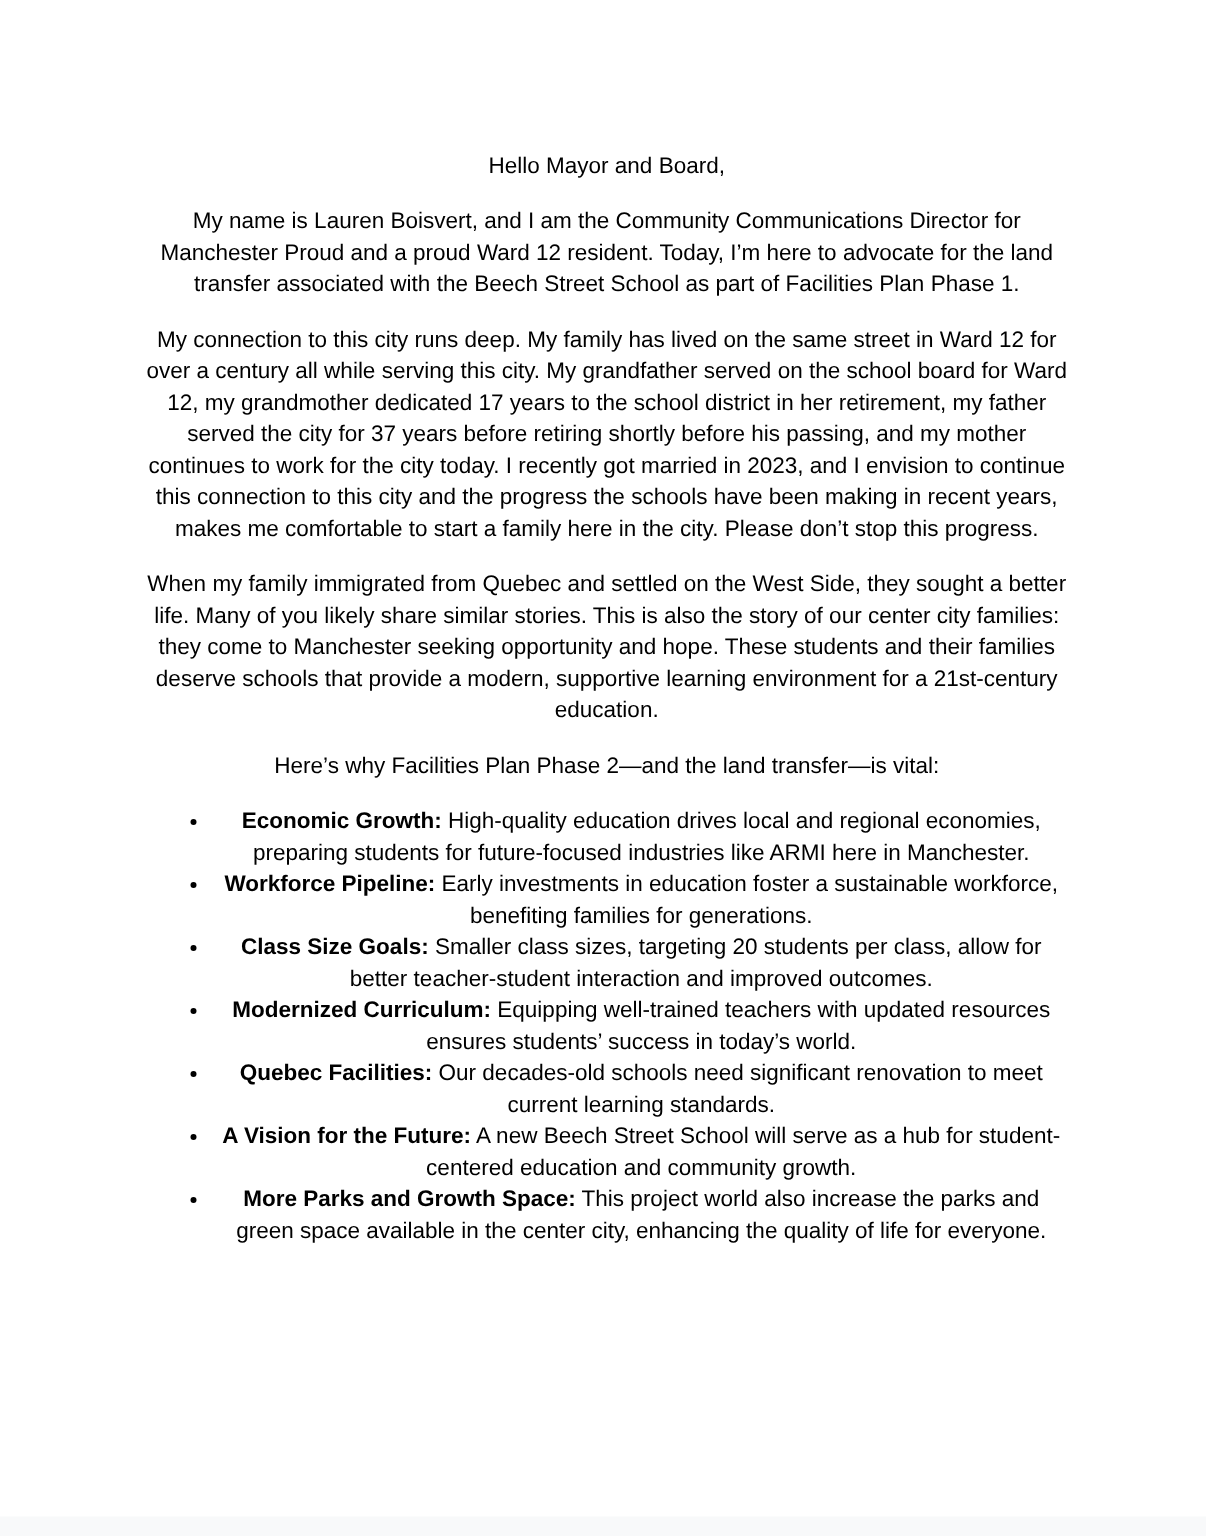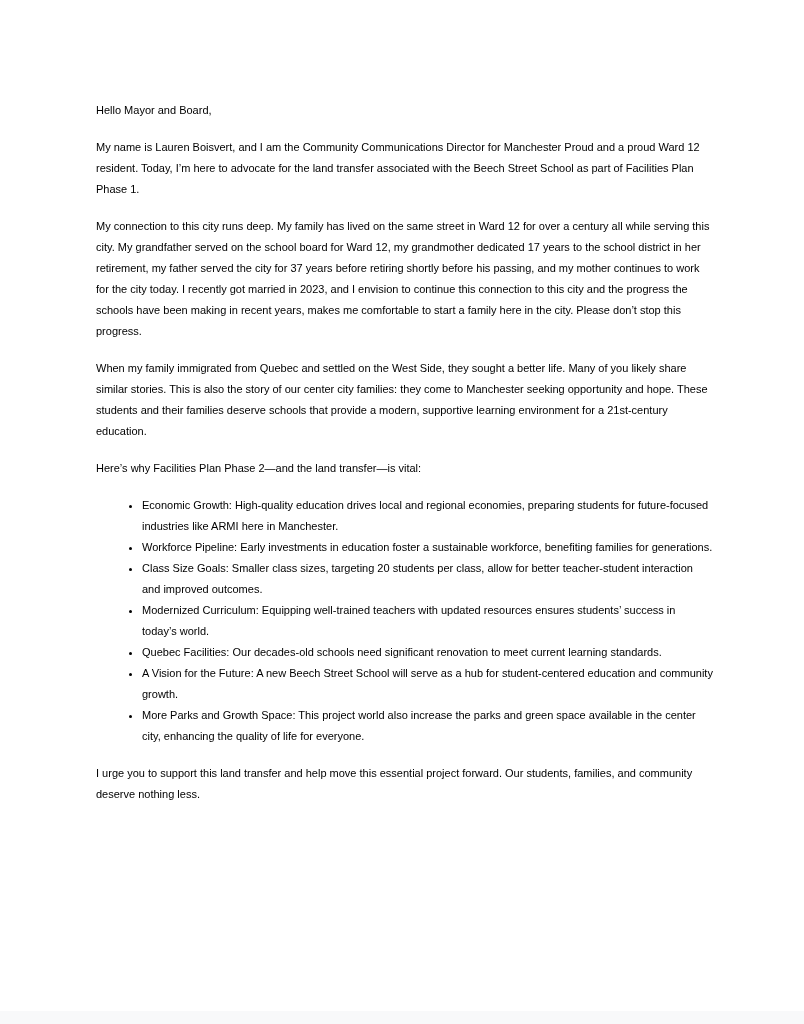--- a/index.html
+++ b/index.html
@@ -9,31 +9,32 @@
     background: #ffffff;
     overflow: hidden;
     font-family: "Liberation Sans", sans-serif;
     color: #000000;
   }
   .doc {
     position: absolute;
     left: 96px;
     top: 100px;
     width: 617px;
-    font-size: 11px;
+    font-size: 15px;
     line-height: 21px;
+    text-align: center;
   }
   .doc p { margin: 0 0 16px 0; }
   .doc ul {
     margin: 0 0 16px 0;
     padding-left: 46px;
     list-style: disc outside;
   }
   .doc li { padding-left: 0; }
-  .lead { font-weight: 400; }
+  .lead { font-weight: 700; }
   .page-edge {
     position: absolute;
     left: 0; right: 0; bottom: 0;
     height: 13px;
     background: #f8f9fa;
   }
 </style>
 </head>
 <body>
 
@@ -49,17 +50,16 @@
   <ul>
     <li><span class="lead">Economic Growth:</span><span> High-quality education drives local and regional economies, preparing students for future-focused industries like ARMI here in Manchester.</span></li>
     <li><span class="lead">Workforce Pipeline:</span><span> Early investments in education foster a sustainable workforce, benefiting families for generations.</span></li>
     <li><span class="lead">Class Size Goals:</span><span> Smaller class sizes, targeting 20 students per class, allow for better teacher-student interaction and improved outcomes.</span></li>
     <li><span class="lead">Modernized Curriculum:</span><span> Equipping well-trained teachers with updated resources ensures students’ success in today’s world.</span></li>
     <li><span class="lead">Quebec Facilities:</span><span> Our decades-old schools need significant renovation to meet current learning standards.</span></li>
     <li><span class="lead">A Vision for the Future:</span><span> A new Beech Street School will serve as a hub for student-centered education and community growth.</span></li>
     <li><span class="lead">More Parks and Growth Space:</span><span> This project world also increase the parks and green space available in the center city, enhancing the quality of life for everyone.</span></li>
   </ul>
 
-  <p>I urge you to support this land transfer and help move this essential project forward. Our students, families, and community deserve nothing less.</p>
 
 </div>
 
 <div class="page-edge"></div>
 
 </body></html>

